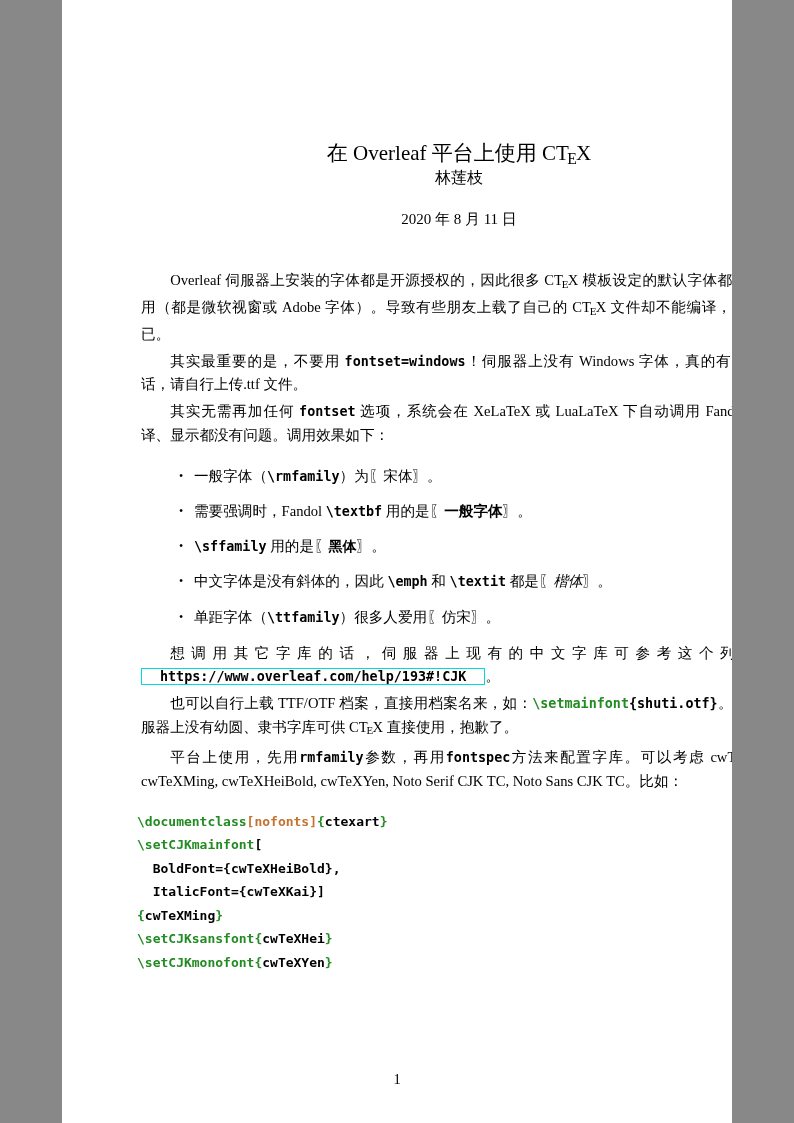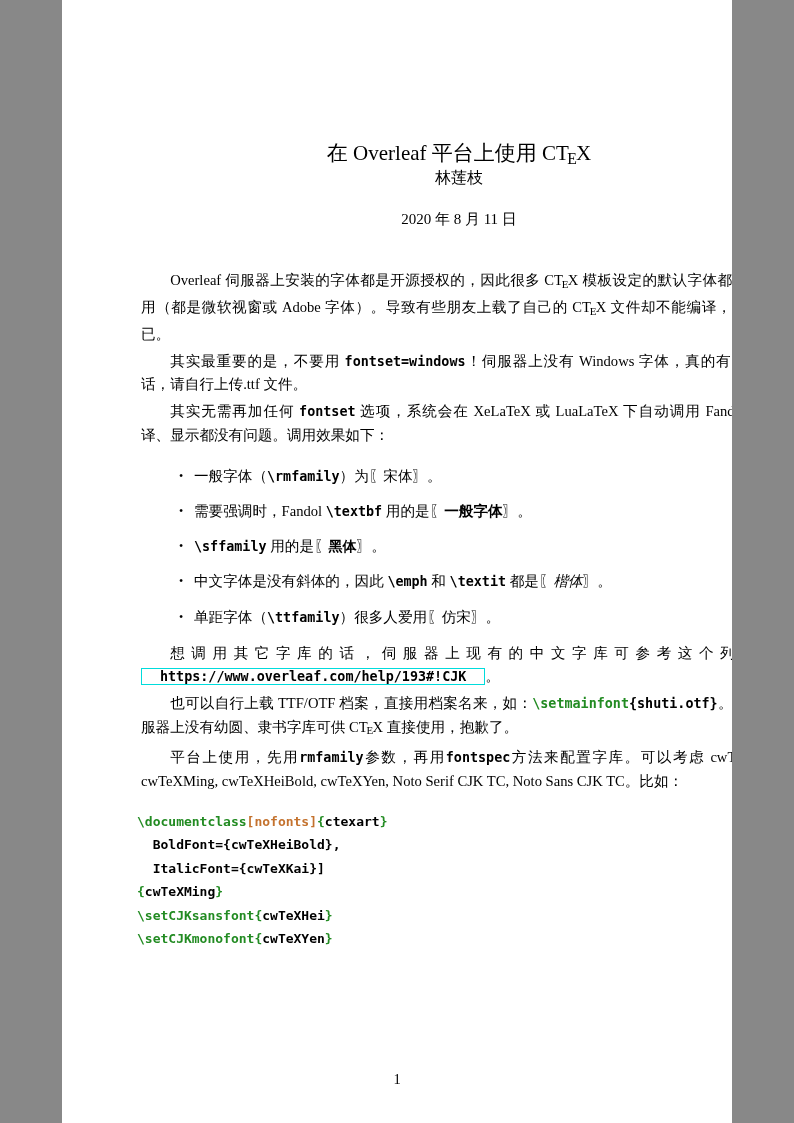--- a/index.html
+++ b/index.html
@@ -53,20 +53,21 @@
         <li><span class="seg-p">中文字体是没有斜体的，因此 </span><span class="seg-c">\emph</span><span class="seg-p"> 和 </span><span class="seg-c">\textit</span><span class="seg-p"> 都是〖</span><span class="seg-i">楷体</span><span class="seg-p">〗。</span></li>
         <li><span class="seg-p">单距字体（</span><span class="seg-c">\ttfamily</span><span class="seg-p">）很多人爱用〖仿宋〗。</span></li>
       </ul>
 
       <p><span class="seg-p">想调用其它字库的话，伺服器上现有的中文字库可参考这个列表：</span><span class="seg-link">https://www.overleaf.com/help/193#!CJK</span><span class="seg-p">。</span></p>
       <p><span class="seg-p">也可以自行上载 TTF/OTF 档案，直接用档案名来，如：</span><span class="seg-g">\setmainfont</span><span class="seg-c">{shuti.otf}</span><span class="seg-p">。目前伺服器上没有幼圆、隶书字库可供 CT</span><span class="seg-texE">E</span><span class="seg-p">X 直接使用，抱歉了。</span></p>
       <p><span class="seg-p">平台上使用，先用</span><span class="seg-c">rmfamily</span><span class="seg-p">参数，再用</span><span class="seg-c">fontspec</span><span class="seg-p">方法来配置字库。可以考虑 cwTeXKai, cwTeXMing, cwTeXHeiBold, cwTeXYen, Noto Serif CJK TC, Noto Sans CJK TC。比如：</span></p>
 
       <div class="codeblock">
         <div class="codeline"><span class="seg-g">\documentclass</span><span class="seg-o">[nofonts]</span><span class="seg-g">{</span><span class="seg-c">ctexart</span><span class="seg-g">}</span></div>
+        <div class="codeline"><span class="seg-g">\setCJKmainfont</span><span class="seg-c">[</span></div>
         <div class="codeline"><span class="seg-c">  BoldFont={cwTeXHeiBold},</span></div>
         <div class="codeline"><span class="seg-c">  ItalicFont={cwTeXKai}]</span></div>
         <div class="codeline"><span class="seg-g">{</span><span class="seg-c">cwTeXMing</span><span class="seg-g">}</span></div>
         <div class="codeline"><span class="seg-g">\setCJKsansfont</span><span class="seg-g">{</span><span class="seg-c">cwTeXHei</span><span class="seg-g">}</span></div>
         <div class="codeline"><span class="seg-g">\setCJKmonofont</span><span class="seg-g">{</span><span class="seg-c">cwTeXYen</span><span class="seg-g">}</span></div>
       </div>
     </div>
   </div>
 
   <div class="pagenum">1</div>

